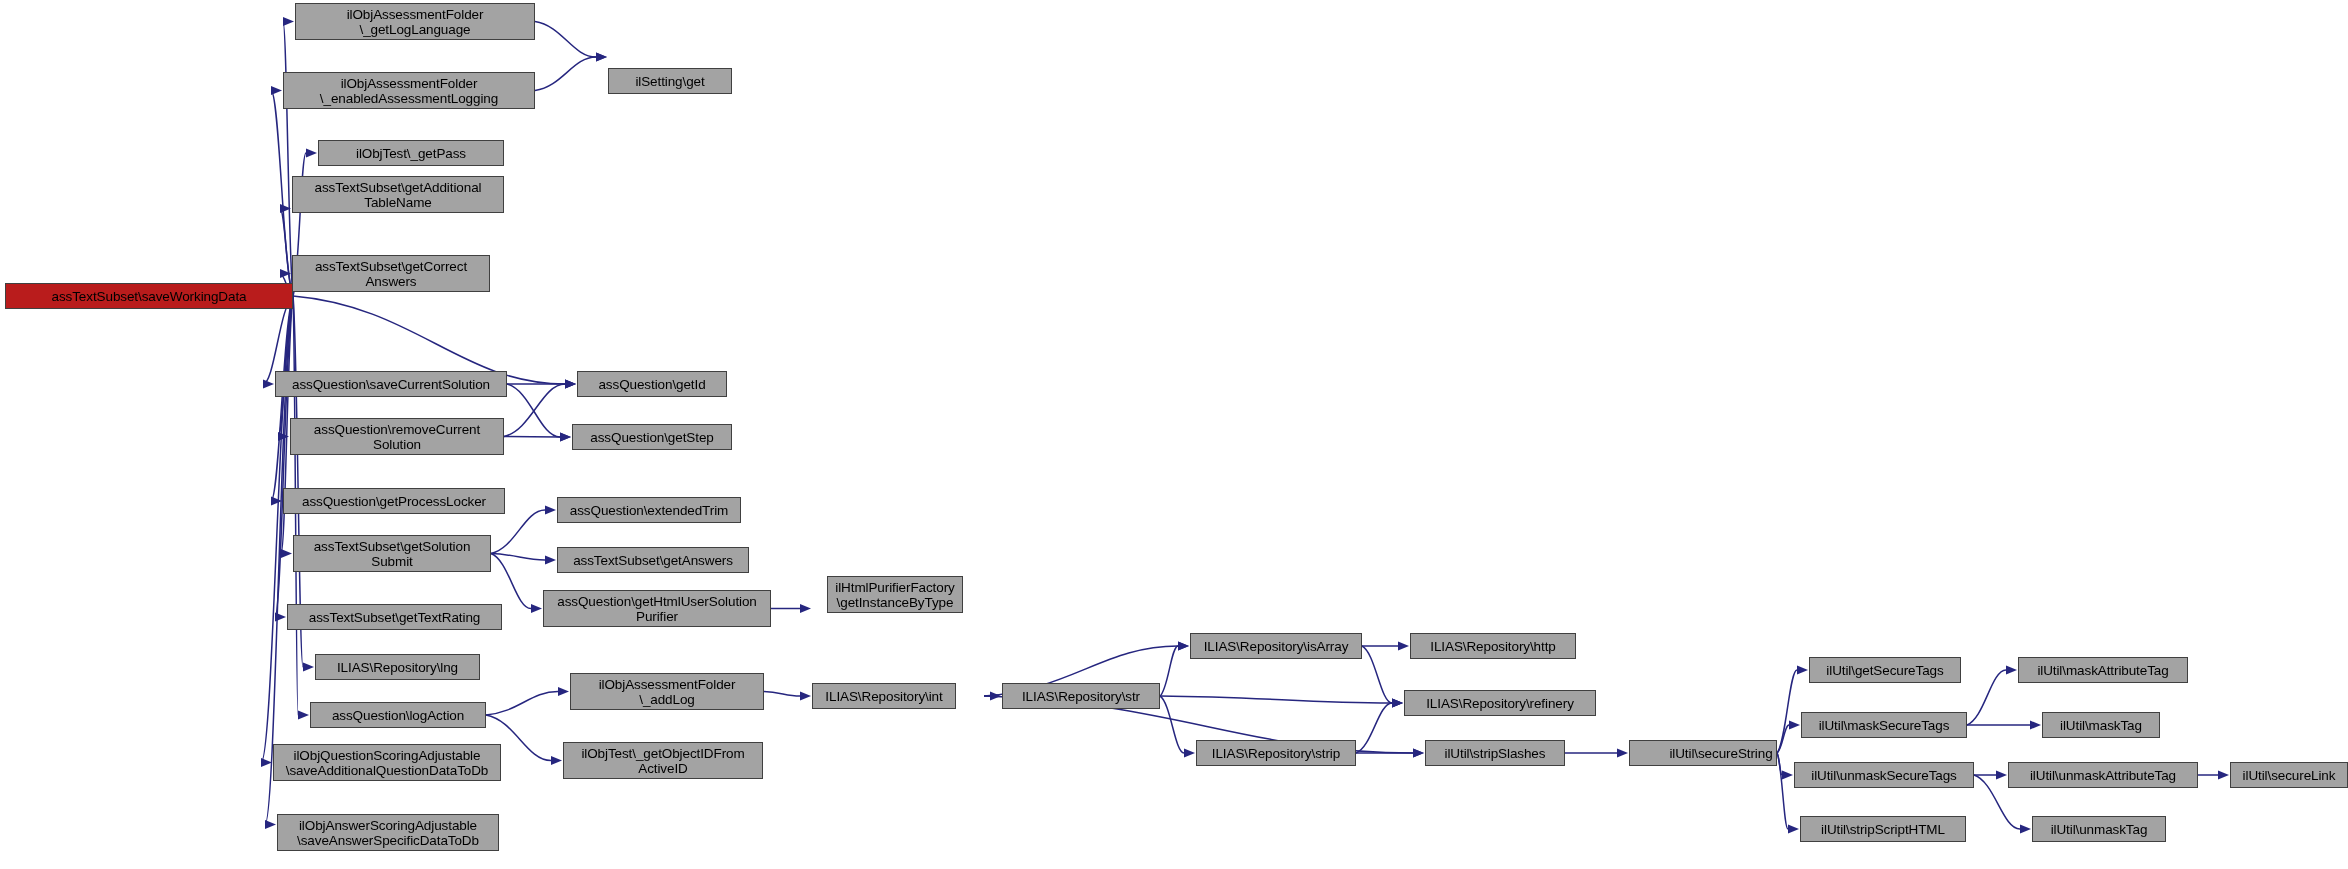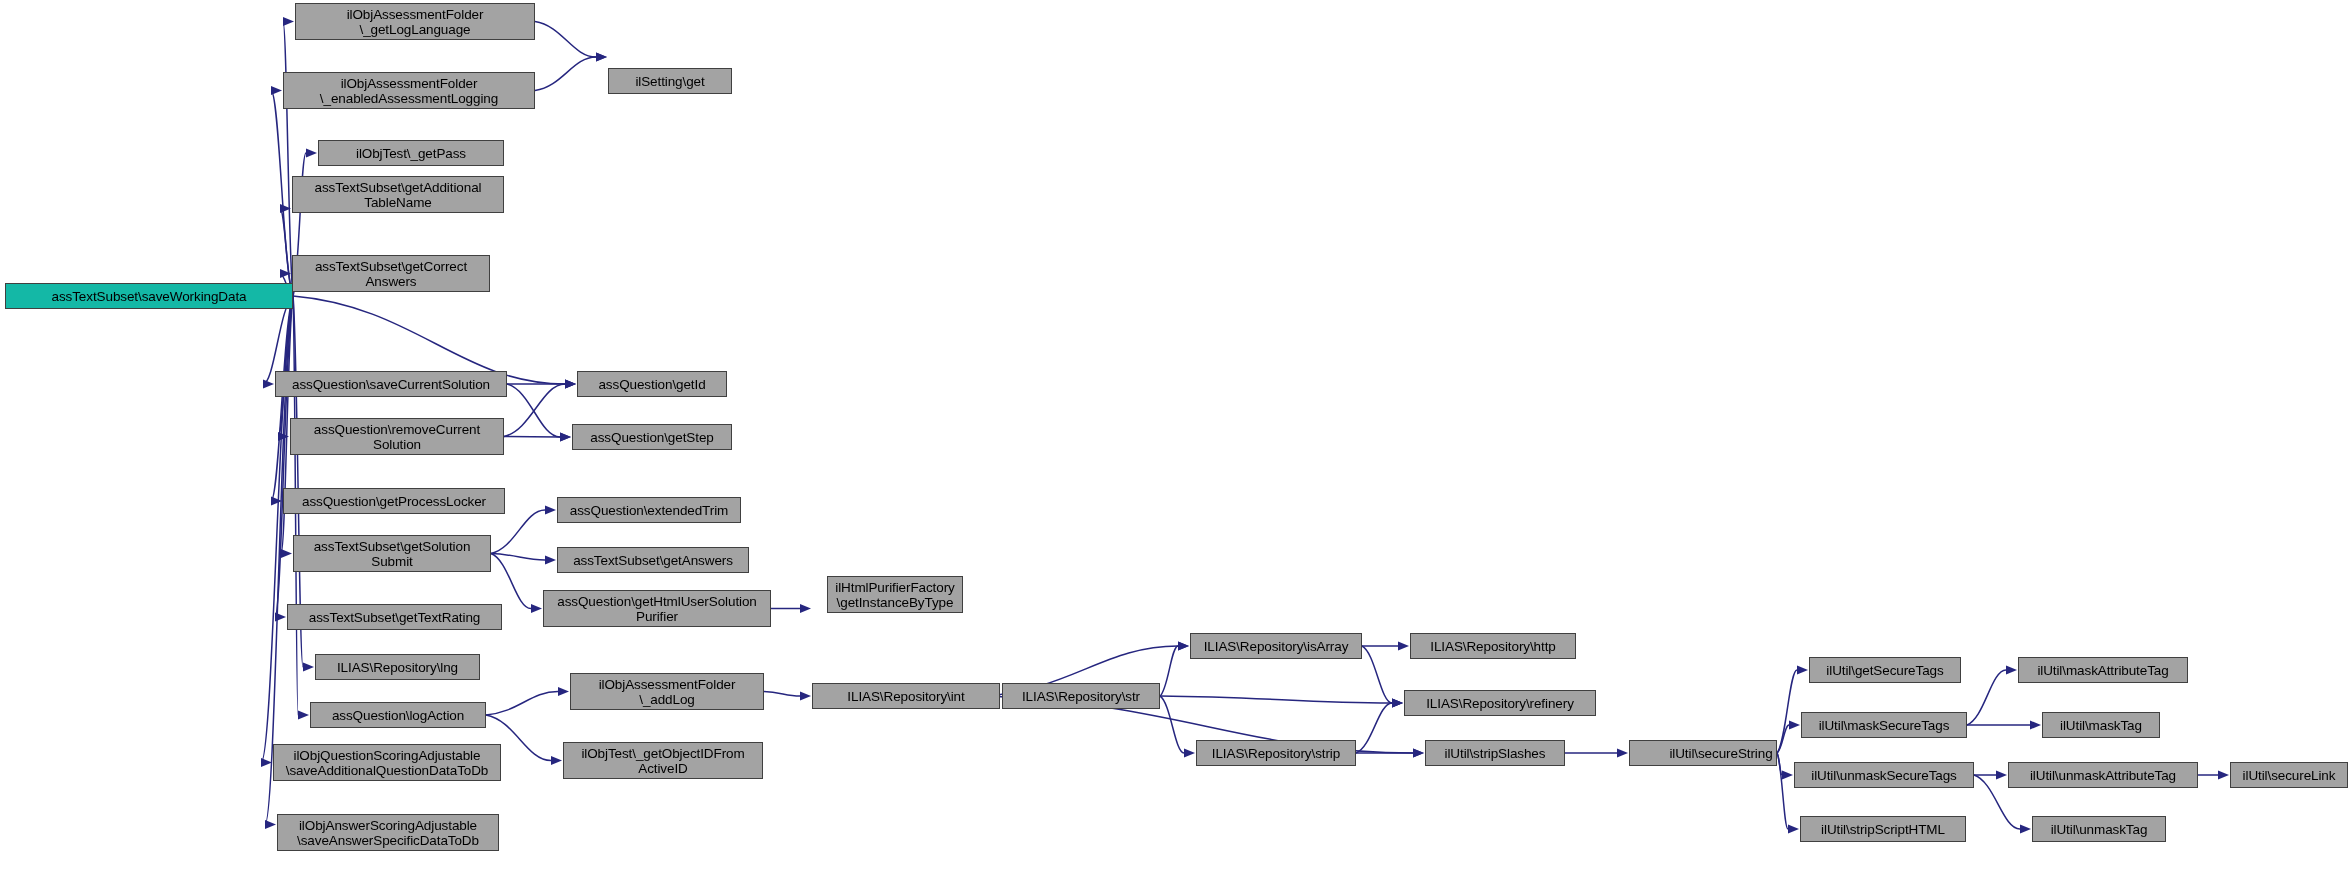--- a/index.html
+++ b/index.html
@@ -15,21 +15,21 @@
     display:flex;
     align-items:center;
     justify-content:center;
     text-align:center;
     font-size:13.5px;
     line-height:15px;
     letter-spacing:-0.1px;
     white-space:pre-line;
     z-index:5;
   }
-  .node.root{background:#14b8a6;border-color:#404040;}
+  .node.root{background:#b91c1c;border-color:#404040;}
   .edge{fill:none;stroke:#26267f;stroke-width:1.5px;}
   .arrow{fill:#26267f;stroke:none;}
 </style>
 </head>
 <body>
 
 <div id="graph-root">
   <svg id="edges" viewBox="0 0 2348 869">
       <path d="M 293 296 C 288.5 263.06, 286.8 21.5, 283 21.5" class="edge"></path>
       <polygon points="294,21.5 283,17 283,26" class="arrow"></polygon>
@@ -158,21 +158,21 @@
       <div class="node" style="left: 557px; top: 497px; width: 184px; height: 26px;">assQuestion\extendedTrim</div>
       <div class="node" style="left: 557px; top: 547px; width: 192px; height: 26px;">assTextSubset\getAnswers</div>
       <div class="node" style="left: 543px; top: 590px; width: 228px; height: 37px;">assQuestion\getHtmlUserSolution
 Purifier</div>
       <div class="node" style="left: 570px; top: 673px; width: 194px; height: 37px;">ilObjAssessmentFolder
 \_addLog</div>
       <div class="node" style="left: 563px; top: 742px; width: 200px; height: 37px;">ilObjTest\_getObjectIDFrom
 ActiveID</div>
       <div class="node" style="left: 812px; top: 576px; width: 136px; height: 37px; margin-left: 15px;">ilHtmlPurifierFactory
 \getInstanceByType</div>
-      <div class="node" style="left: 812px; top: 683px; width: 188px; height: 26px;">ILIAS\Repository\int</div>
+      <div class="node" style="left: 812px; top: 683px; width: 144px; height: 26px;">ILIAS\Repository\int</div>
       <div class="node" style="left: 1002px; top: 683px; width: 158px; height: 26px;">ILIAS\Repository\str</div>
       <div class="node" style="left: 1190px; top: 633px; width: 172px; height: 26px;">ILIAS\Repository\isArray</div>
       <div class="node" style="left: 1410px; top: 633px; width: 166px; height: 26px;">ILIAS\Repository\http</div>
       <div class="node" style="left: 1404px; top: 690px; width: 192px; height: 26px;">ILIAS\Repository\refinery</div>
       <div class="node" style="left: 1196px; top: 740px; width: 160px; height: 26px;">ILIAS\Repository\strip</div>
       <div class="node" style="left: 1425px; top: 740px; width: 140px; height: 26px;">ilUtil\stripSlashes</div>
       <div class="node" style="left: 1629px; top: 740px; width: 148px; height: 26px; padding-left: 36px;">ilUtil\secureString</div>
       <div class="node" style="left: 1809px; top: 657px; width: 152px; height: 26px;">ilUtil\getSecureTags</div>
       <div class="node" style="left: 1801px; top: 712px; width: 166px; height: 26px;">ilUtil\maskSecureTags</div>
       <div class="node" style="left: 1794px; top: 762px; width: 180px; height: 26px;">ilUtil\unmaskSecureTags</div>

